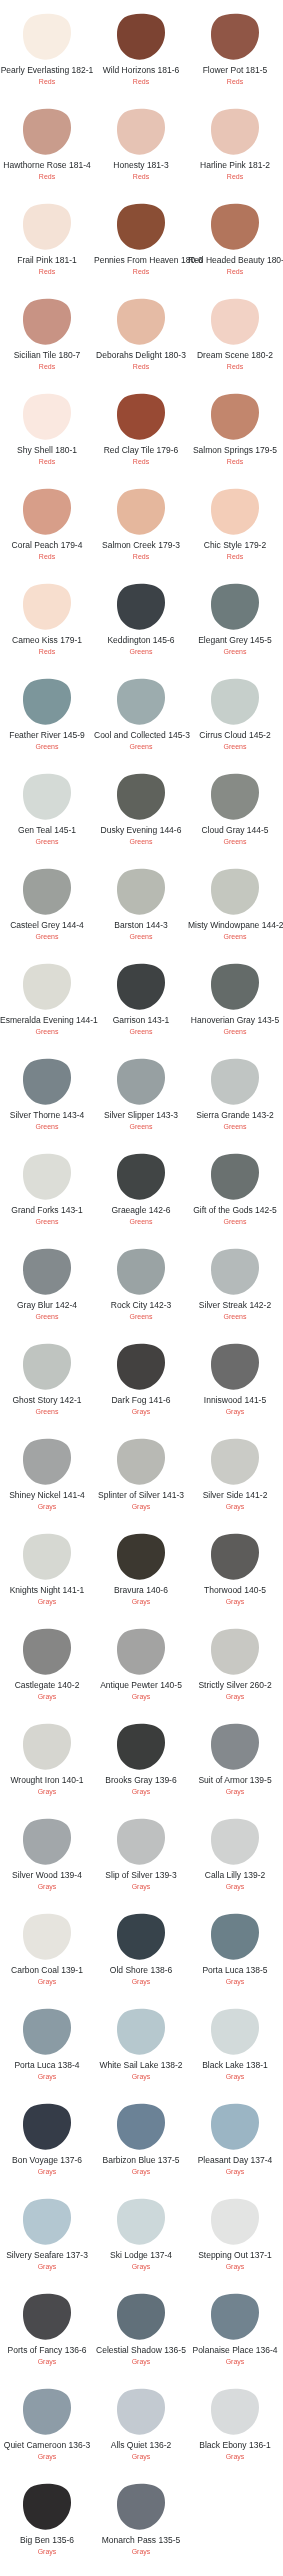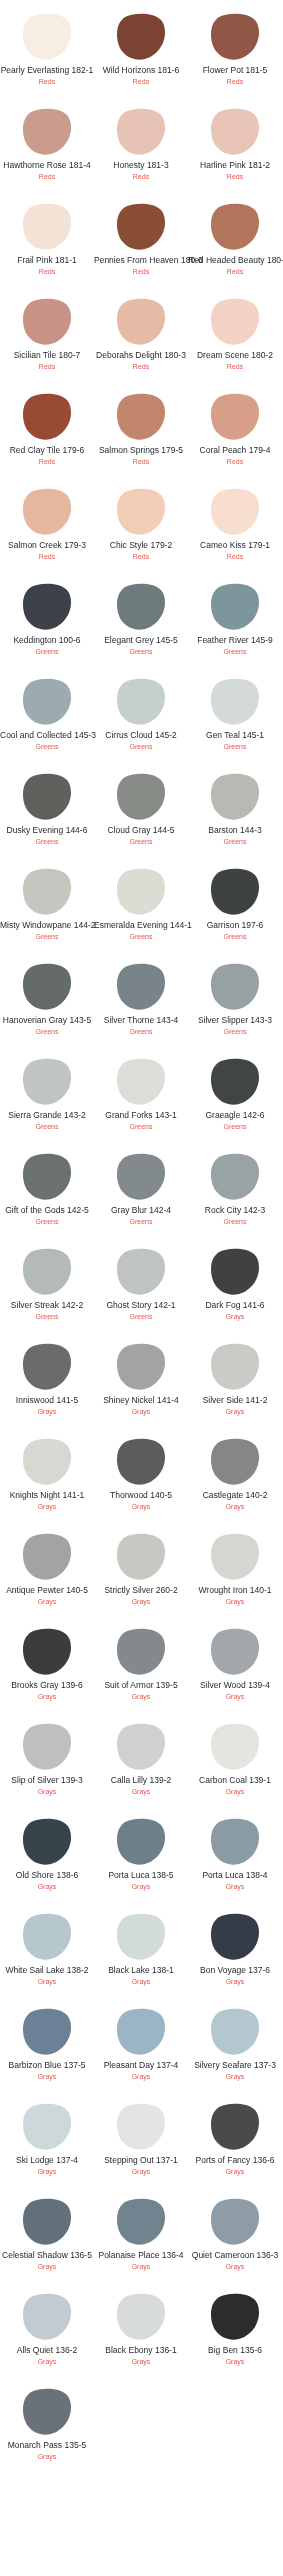--- a/index.html
+++ b/index.html
@@ -133,20 +133,29 @@
         <svg class="blob" viewBox="0 0 94 91">
           <path d="M47 0.8 C62 0.8 76.5 4 84.5 11.5 C91.5 18 94 27 94 38.2 C94 52 88 66 78 76 C68 86 56 91 44 91 C30 91 18 84.5 10 74.5 C2.5 64.5 0 52 0 41 C0 27 5 15 15 8 C23 3 34 0.8 47 0.8 Z" fill="#F2D2C5"></path>
         </svg>
       </div>
 <div class="sw-name">Dream Scene 180-2</div>
 <div class="sw-cat">Reds</div>
 </div>
 <div class="cell">
 <div class="blob-wrap">
         <svg class="blob" viewBox="0 0 94 91">
+          <path d="M47 0.8 C62 0.8 76.5 4 84.5 11.5 C91.5 18 94 27 94 38.2 C94 52 88 66 78 76 C68 86 56 91 44 91 C30 91 18 84.5 10 74.5 C2.5 64.5 0 52 0 41 C0 27 5 15 15 8 C23 3 34 0.8 47 0.8 Z" fill="#FAE8E0"></path>
+        </svg>
+      </div>
+<div class="sw-name">Shy Shell 180-1</div>
+<div class="sw-cat">Reds</div>
+</div>
+<div class="cell">
+<div class="blob-wrap">
+        <svg class="blob" viewBox="0 0 94 91">
           <path d="M47 0.8 C62 0.8 76.5 4 84.5 11.5 C91.5 18 94 27 94 38.2 C94 52 88 66 78 76 C68 86 56 91 44 91 C30 91 18 84.5 10 74.5 C2.5 64.5 0 52 0 41 C0 27 5 15 15 8 C23 3 34 0.8 47 0.8 Z" fill="#984A34"></path>
         </svg>
       </div>
 <div class="sw-name">Red Clay Tile 179-6</div>
 <div class="sw-cat">Reds</div>
 </div>
 <div class="cell">
 <div class="blob-wrap">
         <svg class="blob" viewBox="0 0 94 91">
           <path d="M47 0.8 C62 0.8 76.5 4 84.5 11.5 C91.5 18 94 27 94 38.2 C94 52 88 66 78 76 C68 86 56 91 44 91 C30 91 18 84.5 10 74.5 C2.5 64.5 0 52 0 41 C0 27 5 15 15 8 C23 3 34 0.8 47 0.8 Z" fill="#C2866D"></path>
@@ -190,21 +199,21 @@
       </div>
 <div class="sw-name">Cameo Kiss 179-1</div>
 <div class="sw-cat">Reds</div>
 </div>
 <div class="cell">
 <div class="blob-wrap">
         <svg class="blob" viewBox="0 0 94 91">
           <path d="M47 0.8 C62 0.8 76.5 4 84.5 11.5 C91.5 18 94 27 94 38.2 C94 52 88 66 78 76 C68 86 56 91 44 91 C30 91 18 84.5 10 74.5 C2.5 64.5 0 52 0 41 C0 27 5 15 15 8 C23 3 34 0.8 47 0.8 Z" fill="#3C4247"></path>
         </svg>
       </div>
-<div class="sw-name">Keddington 100-6</div>
+<div class="sw-name">Keddington 145-6</div>
 <div class="sw-cat">Greens</div>
 </div>
 <div class="cell">
 <div class="blob-wrap">
         <svg class="blob" viewBox="0 0 94 91">
           <path d="M47 0.8 C62 0.8 76.5 4 84.5 11.5 C91.5 18 94 27 94 38.2 C94 52 88 66 78 76 C68 86 56 91 44 91 C30 91 18 84.5 10 74.5 C2.5 64.5 0 52 0 41 C0 27 5 15 15 8 C23 3 34 0.8 47 0.8 Z" fill="#6D7B7C"></path>
         </svg>
       </div>
 <div class="sw-name">Elegant Grey 145-5</div>
 <div class="sw-cat">Greens</div>
@@ -259,20 +268,29 @@
         <svg class="blob" viewBox="0 0 94 91">
           <path d="M47 0.8 C62 0.8 76.5 4 84.5 11.5 C91.5 18 94 27 94 38.2 C94 52 88 66 78 76 C68 86 56 91 44 91 C30 91 18 84.5 10 74.5 C2.5 64.5 0 52 0 41 C0 27 5 15 15 8 C23 3 34 0.8 47 0.8 Z" fill="#878B86"></path>
         </svg>
       </div>
 <div class="sw-name">Cloud Gray 144-5</div>
 <div class="sw-cat">Greens</div>
 </div>
 <div class="cell">
 <div class="blob-wrap">
         <svg class="blob" viewBox="0 0 94 91">
+          <path d="M47 0.8 C62 0.8 76.5 4 84.5 11.5 C91.5 18 94 27 94 38.2 C94 52 88 66 78 76 C68 86 56 91 44 91 C30 91 18 84.5 10 74.5 C2.5 64.5 0 52 0 41 C0 27 5 15 15 8 C23 3 34 0.8 47 0.8 Z" fill="#9CA09C"></path>
+        </svg>
+      </div>
+<div class="sw-name">Casteel Grey 144-4</div>
+<div class="sw-cat">Greens</div>
+</div>
+<div class="cell">
+<div class="blob-wrap">
+        <svg class="blob" viewBox="0 0 94 91">
           <path d="M47 0.8 C62 0.8 76.5 4 84.5 11.5 C91.5 18 94 27 94 38.2 C94 52 88 66 78 76 C68 86 56 91 44 91 C30 91 18 84.5 10 74.5 C2.5 64.5 0 52 0 41 C0 27 5 15 15 8 C23 3 34 0.8 47 0.8 Z" fill="#B7BAB2"></path>
         </svg>
       </div>
 <div class="sw-name">Barston 144-3</div>
 <div class="sw-cat">Greens</div>
 </div>
 <div class="cell">
 <div class="blob-wrap">
         <svg class="blob" viewBox="0 0 94 91">
           <path d="M47 0.8 C62 0.8 76.5 4 84.5 11.5 C91.5 18 94 27 94 38.2 C94 52 88 66 78 76 C68 86 56 91 44 91 C30 91 18 84.5 10 74.5 C2.5 64.5 0 52 0 41 C0 27 5 15 15 8 C23 3 34 0.8 47 0.8 Z" fill="#C4C7BF"></path>
@@ -289,21 +307,21 @@
       </div>
 <div class="sw-name">Esmeralda Evening 144-1</div>
 <div class="sw-cat">Greens</div>
 </div>
 <div class="cell">
 <div class="blob-wrap">
         <svg class="blob" viewBox="0 0 94 91">
           <path d="M47 0.8 C62 0.8 76.5 4 84.5 11.5 C91.5 18 94 27 94 38.2 C94 52 88 66 78 76 C68 86 56 91 44 91 C30 91 18 84.5 10 74.5 C2.5 64.5 0 52 0 41 C0 27 5 15 15 8 C23 3 34 0.8 47 0.8 Z" fill="#3E4243"></path>
         </svg>
       </div>
-<div class="sw-name">Garrison 197-6</div>
+<div class="sw-name">Garrison 143-1</div>
 <div class="sw-cat">Greens</div>
 </div>
 <div class="cell">
 <div class="blob-wrap">
         <svg class="blob" viewBox="0 0 94 91">
           <path d="M47 0.8 C62 0.8 76.5 4 84.5 11.5 C91.5 18 94 27 94 38.2 C94 52 88 66 78 76 C68 86 56 91 44 91 C30 91 18 84.5 10 74.5 C2.5 64.5 0 52 0 41 C0 27 5 15 15 8 C23 3 34 0.8 47 0.8 Z" fill="#646B69"></path>
         </svg>
       </div>
 <div class="sw-name">Hanoverian Gray 143-5</div>
 <div class="sw-cat">Greens</div>
@@ -421,38 +439,56 @@
         <svg class="blob" viewBox="0 0 94 91">
           <path d="M47 0.8 C62 0.8 76.5 4 84.5 11.5 C91.5 18 94 27 94 38.2 C94 52 88 66 78 76 C68 86 56 91 44 91 C30 91 18 84.5 10 74.5 C2.5 64.5 0 52 0 41 C0 27 5 15 15 8 C23 3 34 0.8 47 0.8 Z" fill="#A2A4A4"></path>
         </svg>
       </div>
 <div class="sw-name">Shiney Nickel 141-4</div>
 <div class="sw-cat">Grays</div>
 </div>
 <div class="cell">
 <div class="blob-wrap">
         <svg class="blob" viewBox="0 0 94 91">
+          <path d="M47 0.8 C62 0.8 76.5 4 84.5 11.5 C91.5 18 94 27 94 38.2 C94 52 88 66 78 76 C68 86 56 91 44 91 C30 91 18 84.5 10 74.5 C2.5 64.5 0 52 0 41 C0 27 5 15 15 8 C23 3 34 0.8 47 0.8 Z" fill="#B8B9B4"></path>
+        </svg>
+      </div>
+<div class="sw-name">Splinter of Silver 141-3</div>
+<div class="sw-cat">Grays</div>
+</div>
+<div class="cell">
+<div class="blob-wrap">
+        <svg class="blob" viewBox="0 0 94 91">
           <path d="M47 0.8 C62 0.8 76.5 4 84.5 11.5 C91.5 18 94 27 94 38.2 C94 52 88 66 78 76 C68 86 56 91 44 91 C30 91 18 84.5 10 74.5 C2.5 64.5 0 52 0 41 C0 27 5 15 15 8 C23 3 34 0.8 47 0.8 Z" fill="#CACBC6"></path>
         </svg>
       </div>
 <div class="sw-name">Silver Side 141-2</div>
 <div class="sw-cat">Grays</div>
 </div>
 <div class="cell">
 <div class="blob-wrap">
         <svg class="blob" viewBox="0 0 94 91">
           <path d="M47 0.8 C62 0.8 76.5 4 84.5 11.5 C91.5 18 94 27 94 38.2 C94 52 88 66 78 76 C68 86 56 91 44 91 C30 91 18 84.5 10 74.5 C2.5 64.5 0 52 0 41 C0 27 5 15 15 8 C23 3 34 0.8 47 0.8 Z" fill="#D6D8D2"></path>
         </svg>
       </div>
 <div class="sw-name">Knights Night 141-1</div>
 <div class="sw-cat">Grays</div>
 </div>
 <div class="cell">
 <div class="blob-wrap">
         <svg class="blob" viewBox="0 0 94 91">
+          <path d="M47 0.8 C62 0.8 76.5 4 84.5 11.5 C91.5 18 94 27 94 38.2 C94 52 88 66 78 76 C68 86 56 91 44 91 C30 91 18 84.5 10 74.5 C2.5 64.5 0 52 0 41 C0 27 5 15 15 8 C23 3 34 0.8 47 0.8 Z" fill="#3C3830"></path>
+        </svg>
+      </div>
+<div class="sw-name">Bravura 140-6</div>
+<div class="sw-cat">Grays</div>
+</div>
+<div class="cell">
+<div class="blob-wrap">
+        <svg class="blob" viewBox="0 0 94 91">
           <path d="M47 0.8 C62 0.8 76.5 4 84.5 11.5 C91.5 18 94 27 94 38.2 C94 52 88 66 78 76 C68 86 56 91 44 91 C30 91 18 84.5 10 74.5 C2.5 64.5 0 52 0 41 C0 27 5 15 15 8 C23 3 34 0.8 47 0.8 Z" fill="#5D5C5A"></path>
         </svg>
       </div>
 <div class="sw-name">Thorwood 140-5</div>
 <div class="sw-cat">Grays</div>
 </div>
 <div class="cell">
 <div class="blob-wrap">
         <svg class="blob" viewBox="0 0 94 91">
           <path d="M47 0.8 C62 0.8 76.5 4 84.5 11.5 C91.5 18 94 27 94 38.2 C94 52 88 66 78 76 C68 86 56 91 44 91 C30 91 18 84.5 10 74.5 C2.5 64.5 0 52 0 41 C0 27 5 15 15 8 C23 3 34 0.8 47 0.8 Z" fill="#868685"></path>

